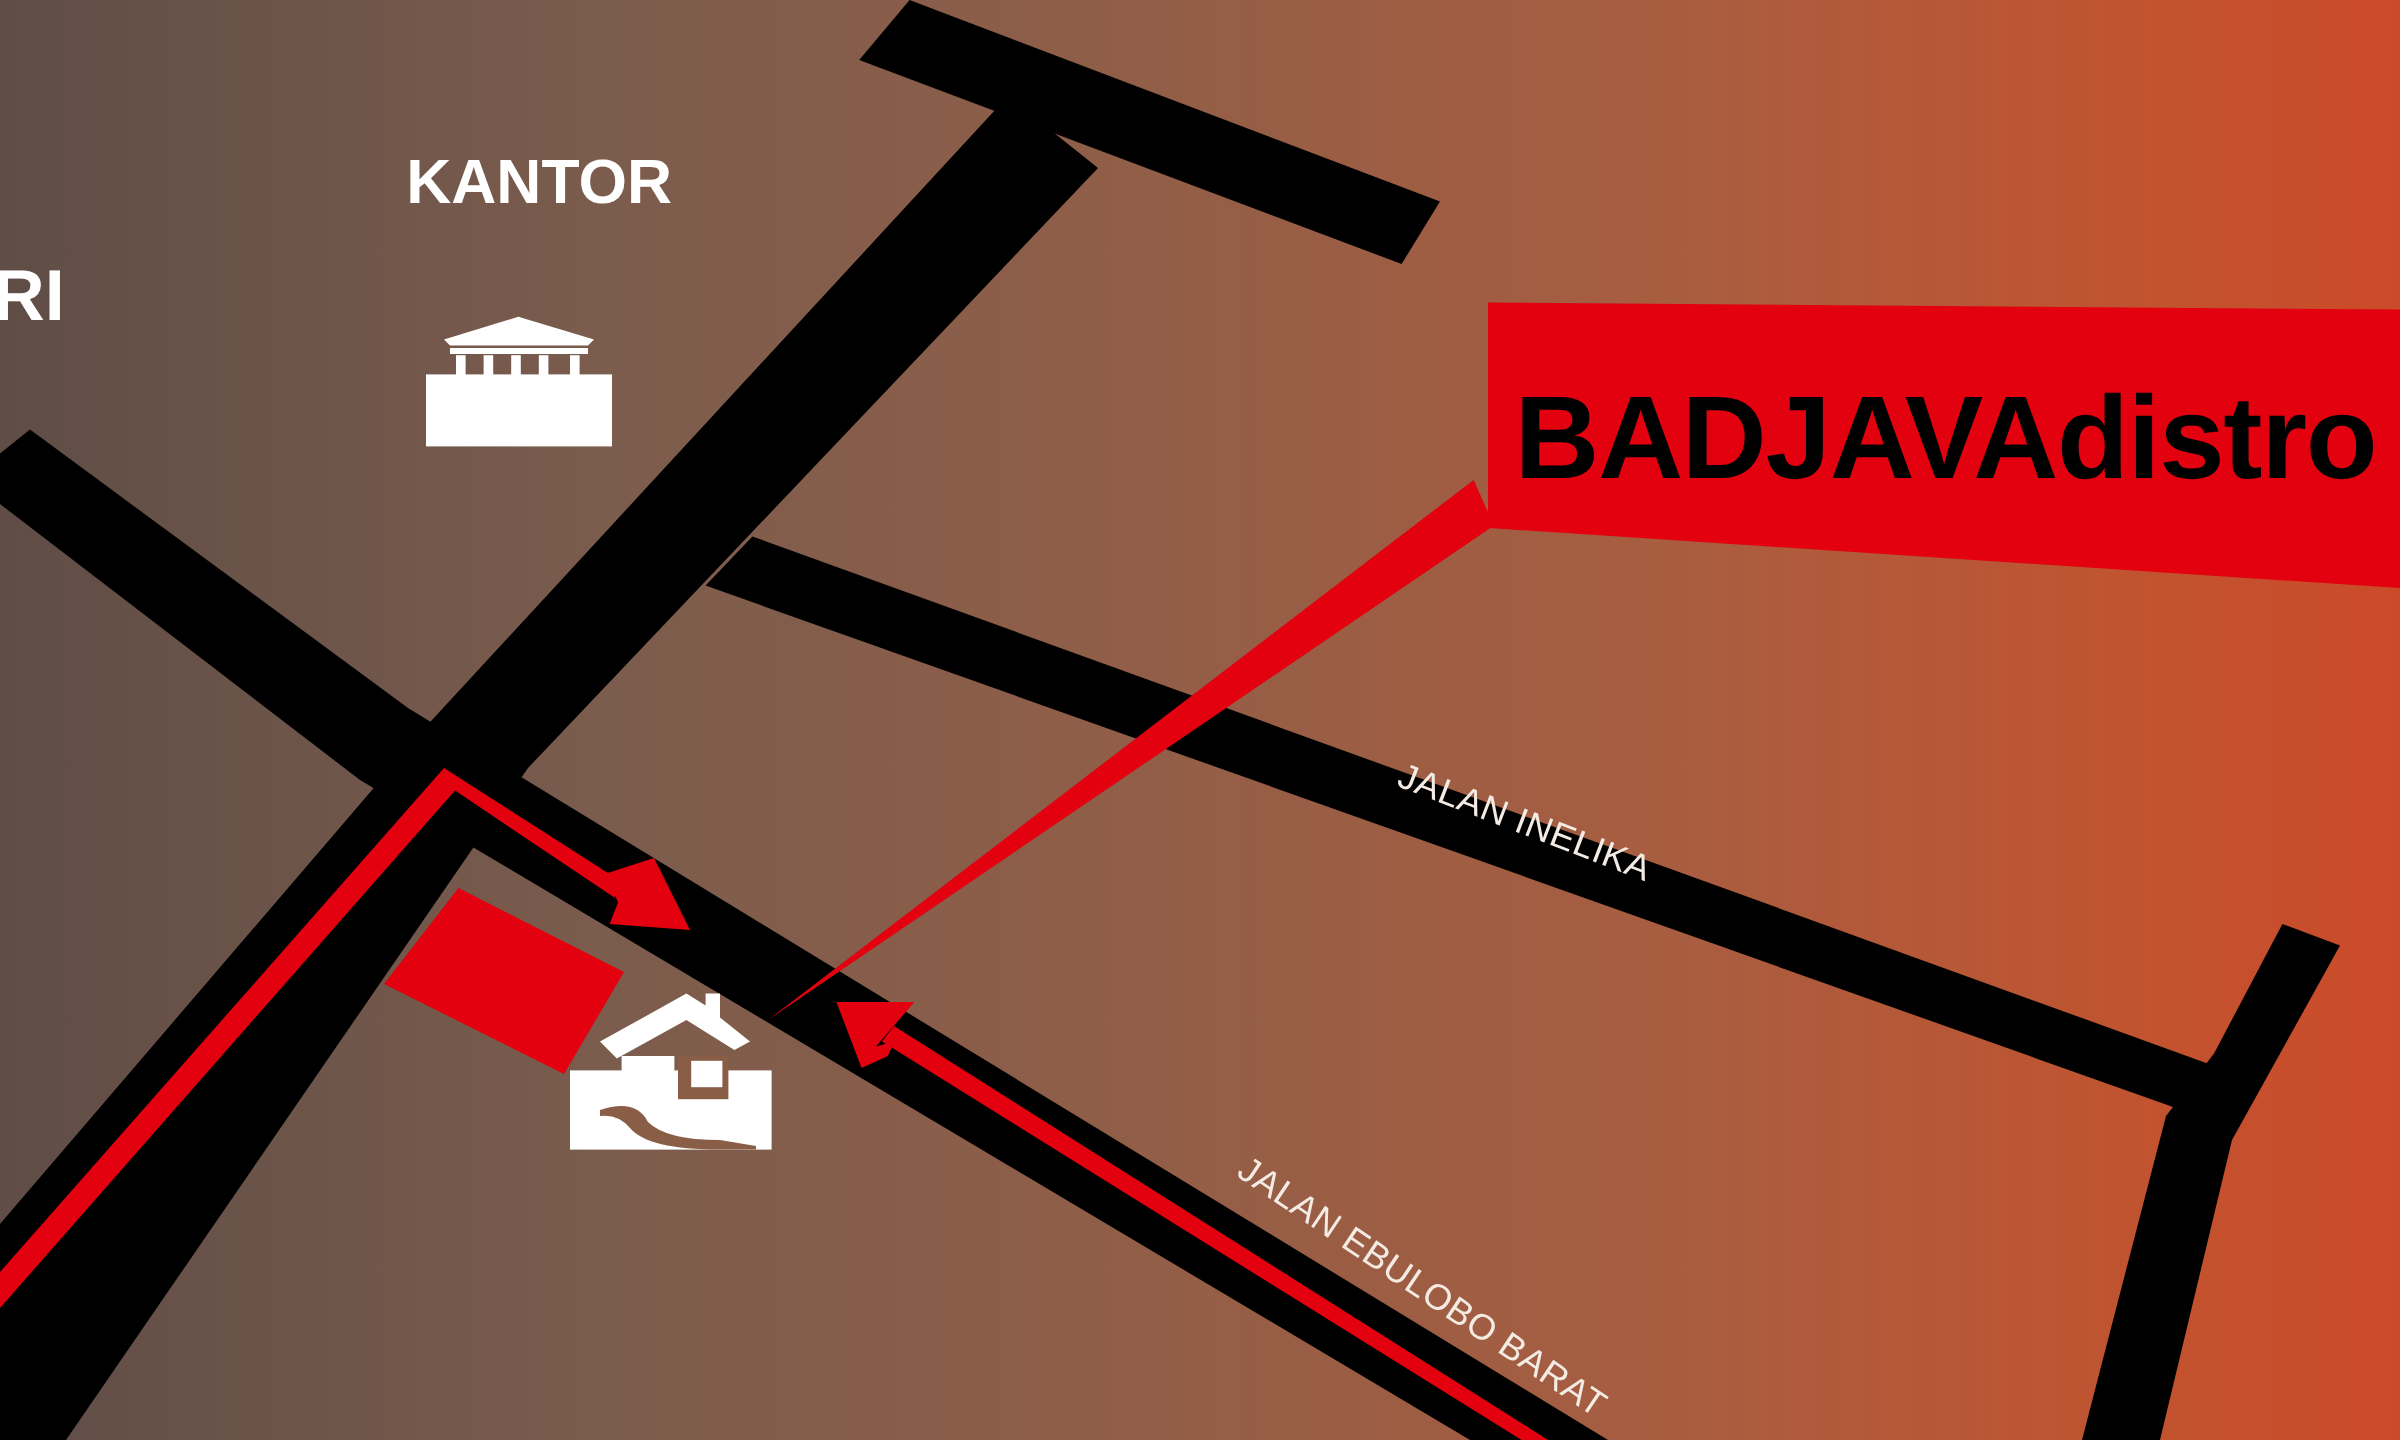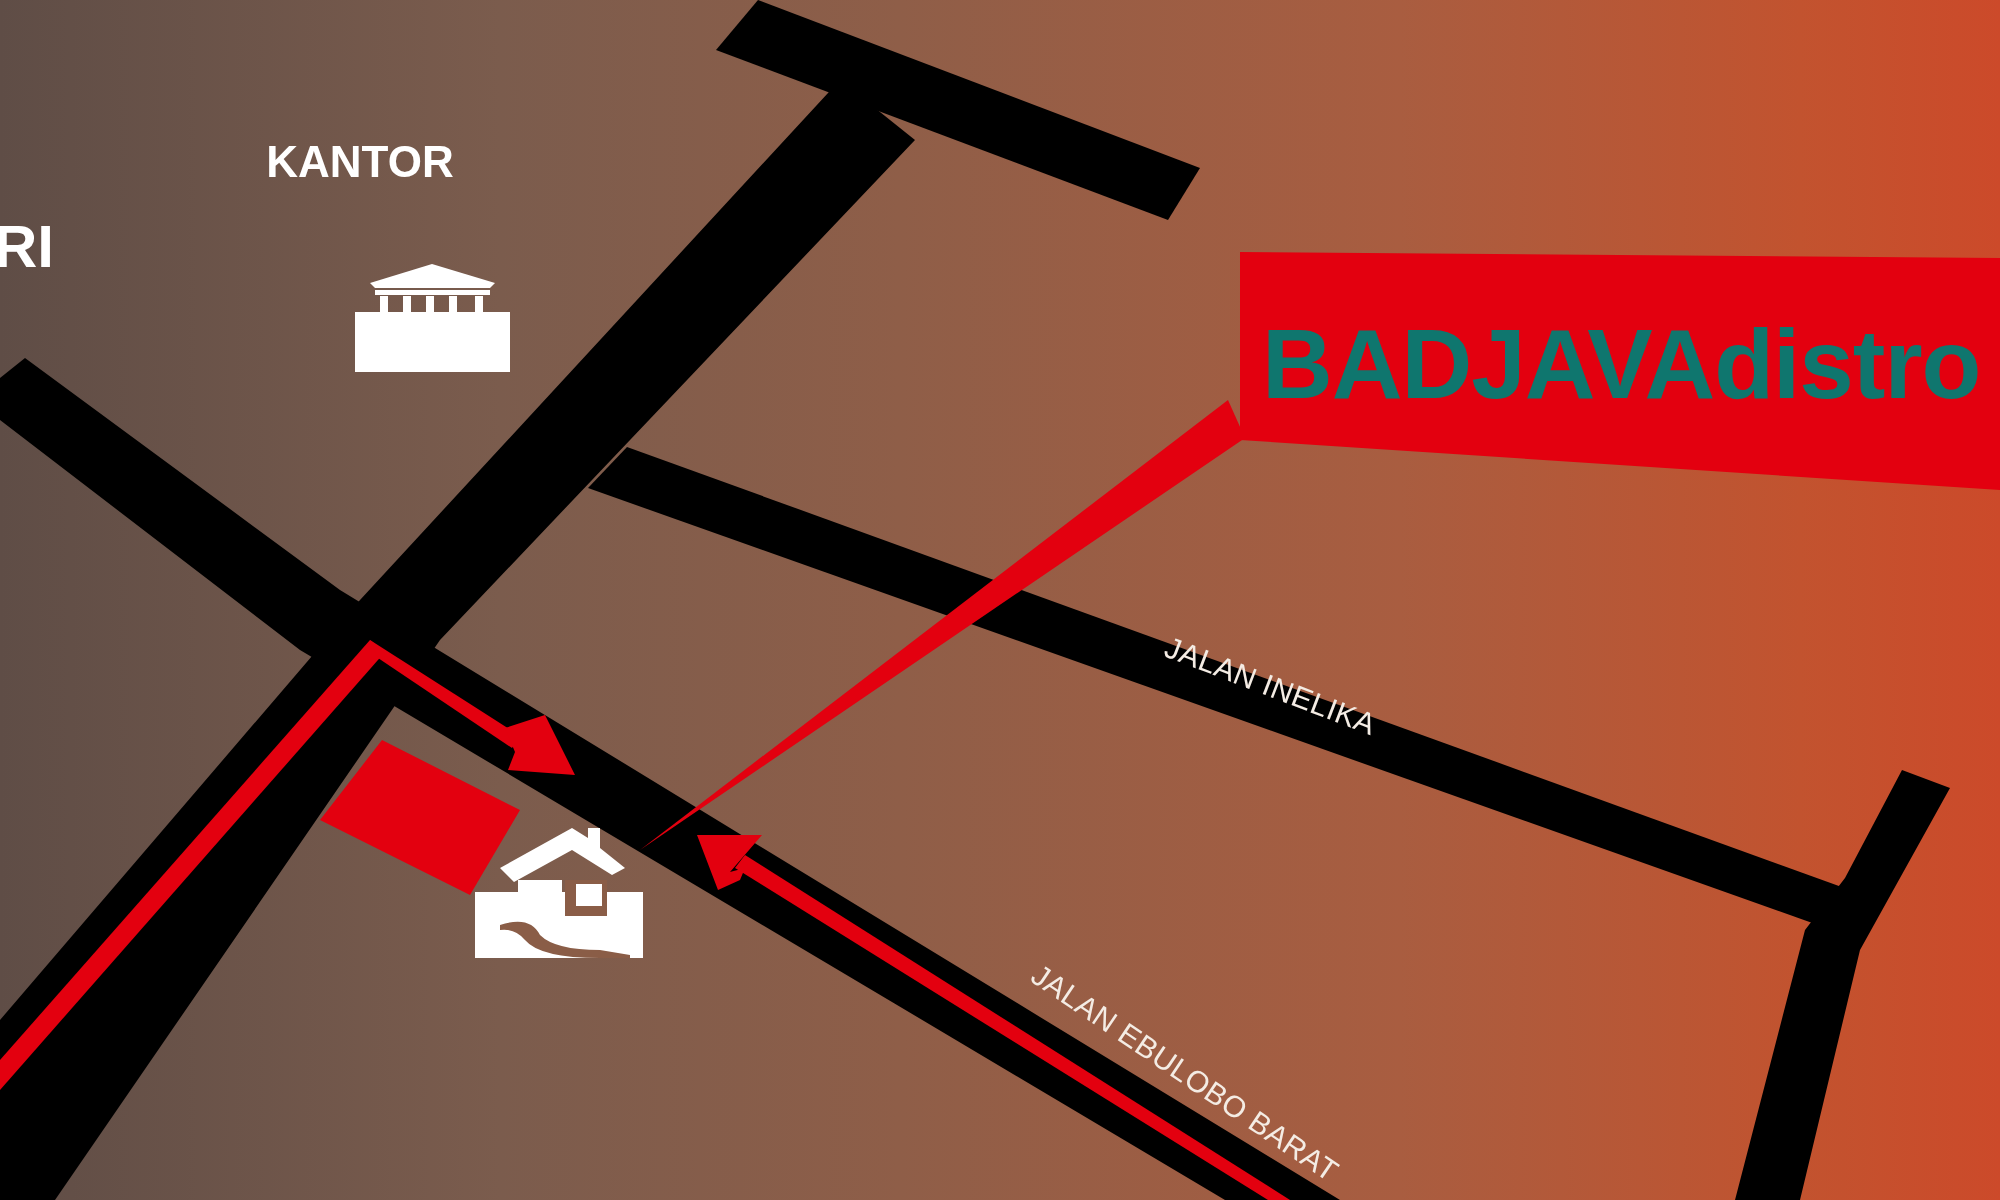--- a/index.html
+++ b/index.html
@@ -2,21 +2,21 @@
 <html><head>
   <meta charset="utf-8">
   <style>
     html, body { margin: 0; padding: 0; }
     body { width: 2000px; height: 1200px; overflow: hidden; position: relative;
       background: linear-gradient(90deg, #5f4d46 0%, #7b5c4d 25%, #8f5e48 45%, #a95d40 70%, #c2532f 90%, #cc4a2a 100%);
       font-family: "Liberation Sans", sans-serif; }
     #map { position: absolute; left: 0; top: 0; width: 2000px; height: 1200px; }
     .label { position: absolute; color: #fff; font-weight: bold; text-align: center; line-height: 1.05; }
     .street { position: absolute; color: #f4ece4; font-size: 30px; white-space: nowrap; transform-origin: left bottom; letter-spacing: 0.5px; }
-    .callout-text { position: absolute; font-weight: bold; color: #0f766e; font-size: 98px; letter-spacing: -1px; white-space: nowrap; text-align: right; }
+    .callout-text { position: absolute; font-weight: bold; color: #000000; font-size: 98px; letter-spacing: -1px; white-space: nowrap; text-align: right; }
   </style>
 </head>
 <body>
 
 <svg id="map" viewBox="0 0 2000 1200" xmlns="http://www.w3.org/2000/svg">
 
   <g fill="#000">
 
     <polygon points="758,0 1200,168 1168,220 716,50"></polygon>
 
@@ -60,21 +60,21 @@
     <polygon points="500,868 572,828 588,838 588,828 600,828 600,848 625,868 612,875 572,850 514,882" fill="#fff"></polygon>
     <rect x="518" y="880" width="44" height="40" fill="#fff"></rect>
     <rect x="565" y="880" width="42" height="36" fill="#8a5d47"></rect>
     <rect x="576" y="884" width="26" height="22" fill="#fff"></rect>
     <path d="M500,925 Q530,915 540,935 Q555,950 600,950 L630,955 L630,958 L600,958 Q540,958 525,940 Q515,928 500,930 Z" fill="#8a5d47"></path>
   </g>
 </svg>
 
 <div class="label" style="left:-6px; top:215px; font-size:60px;">RI</div>
 
-<div class="label" style="left:160px; top:139px; width:400px; font-size:44px;">
+<div class="label" style="left:160px; top:125px; width:400px; font-size:52px;text-align:right;">
   <div>KANTOR</div>
 </div>
 
 <div class="street" style="left:1160px; top:628px; transform: rotate(21deg);">JALAN INELIKA</div>
 
 <div class="street" style="left:1025px; top:952px; transform: rotate(34deg);">JALAN EBULOBO BARAT</div>
 
 <div class="callout-text" style="left:1262px; top:308px;">BADJAVAdistro</div>
 
 </body></html>

